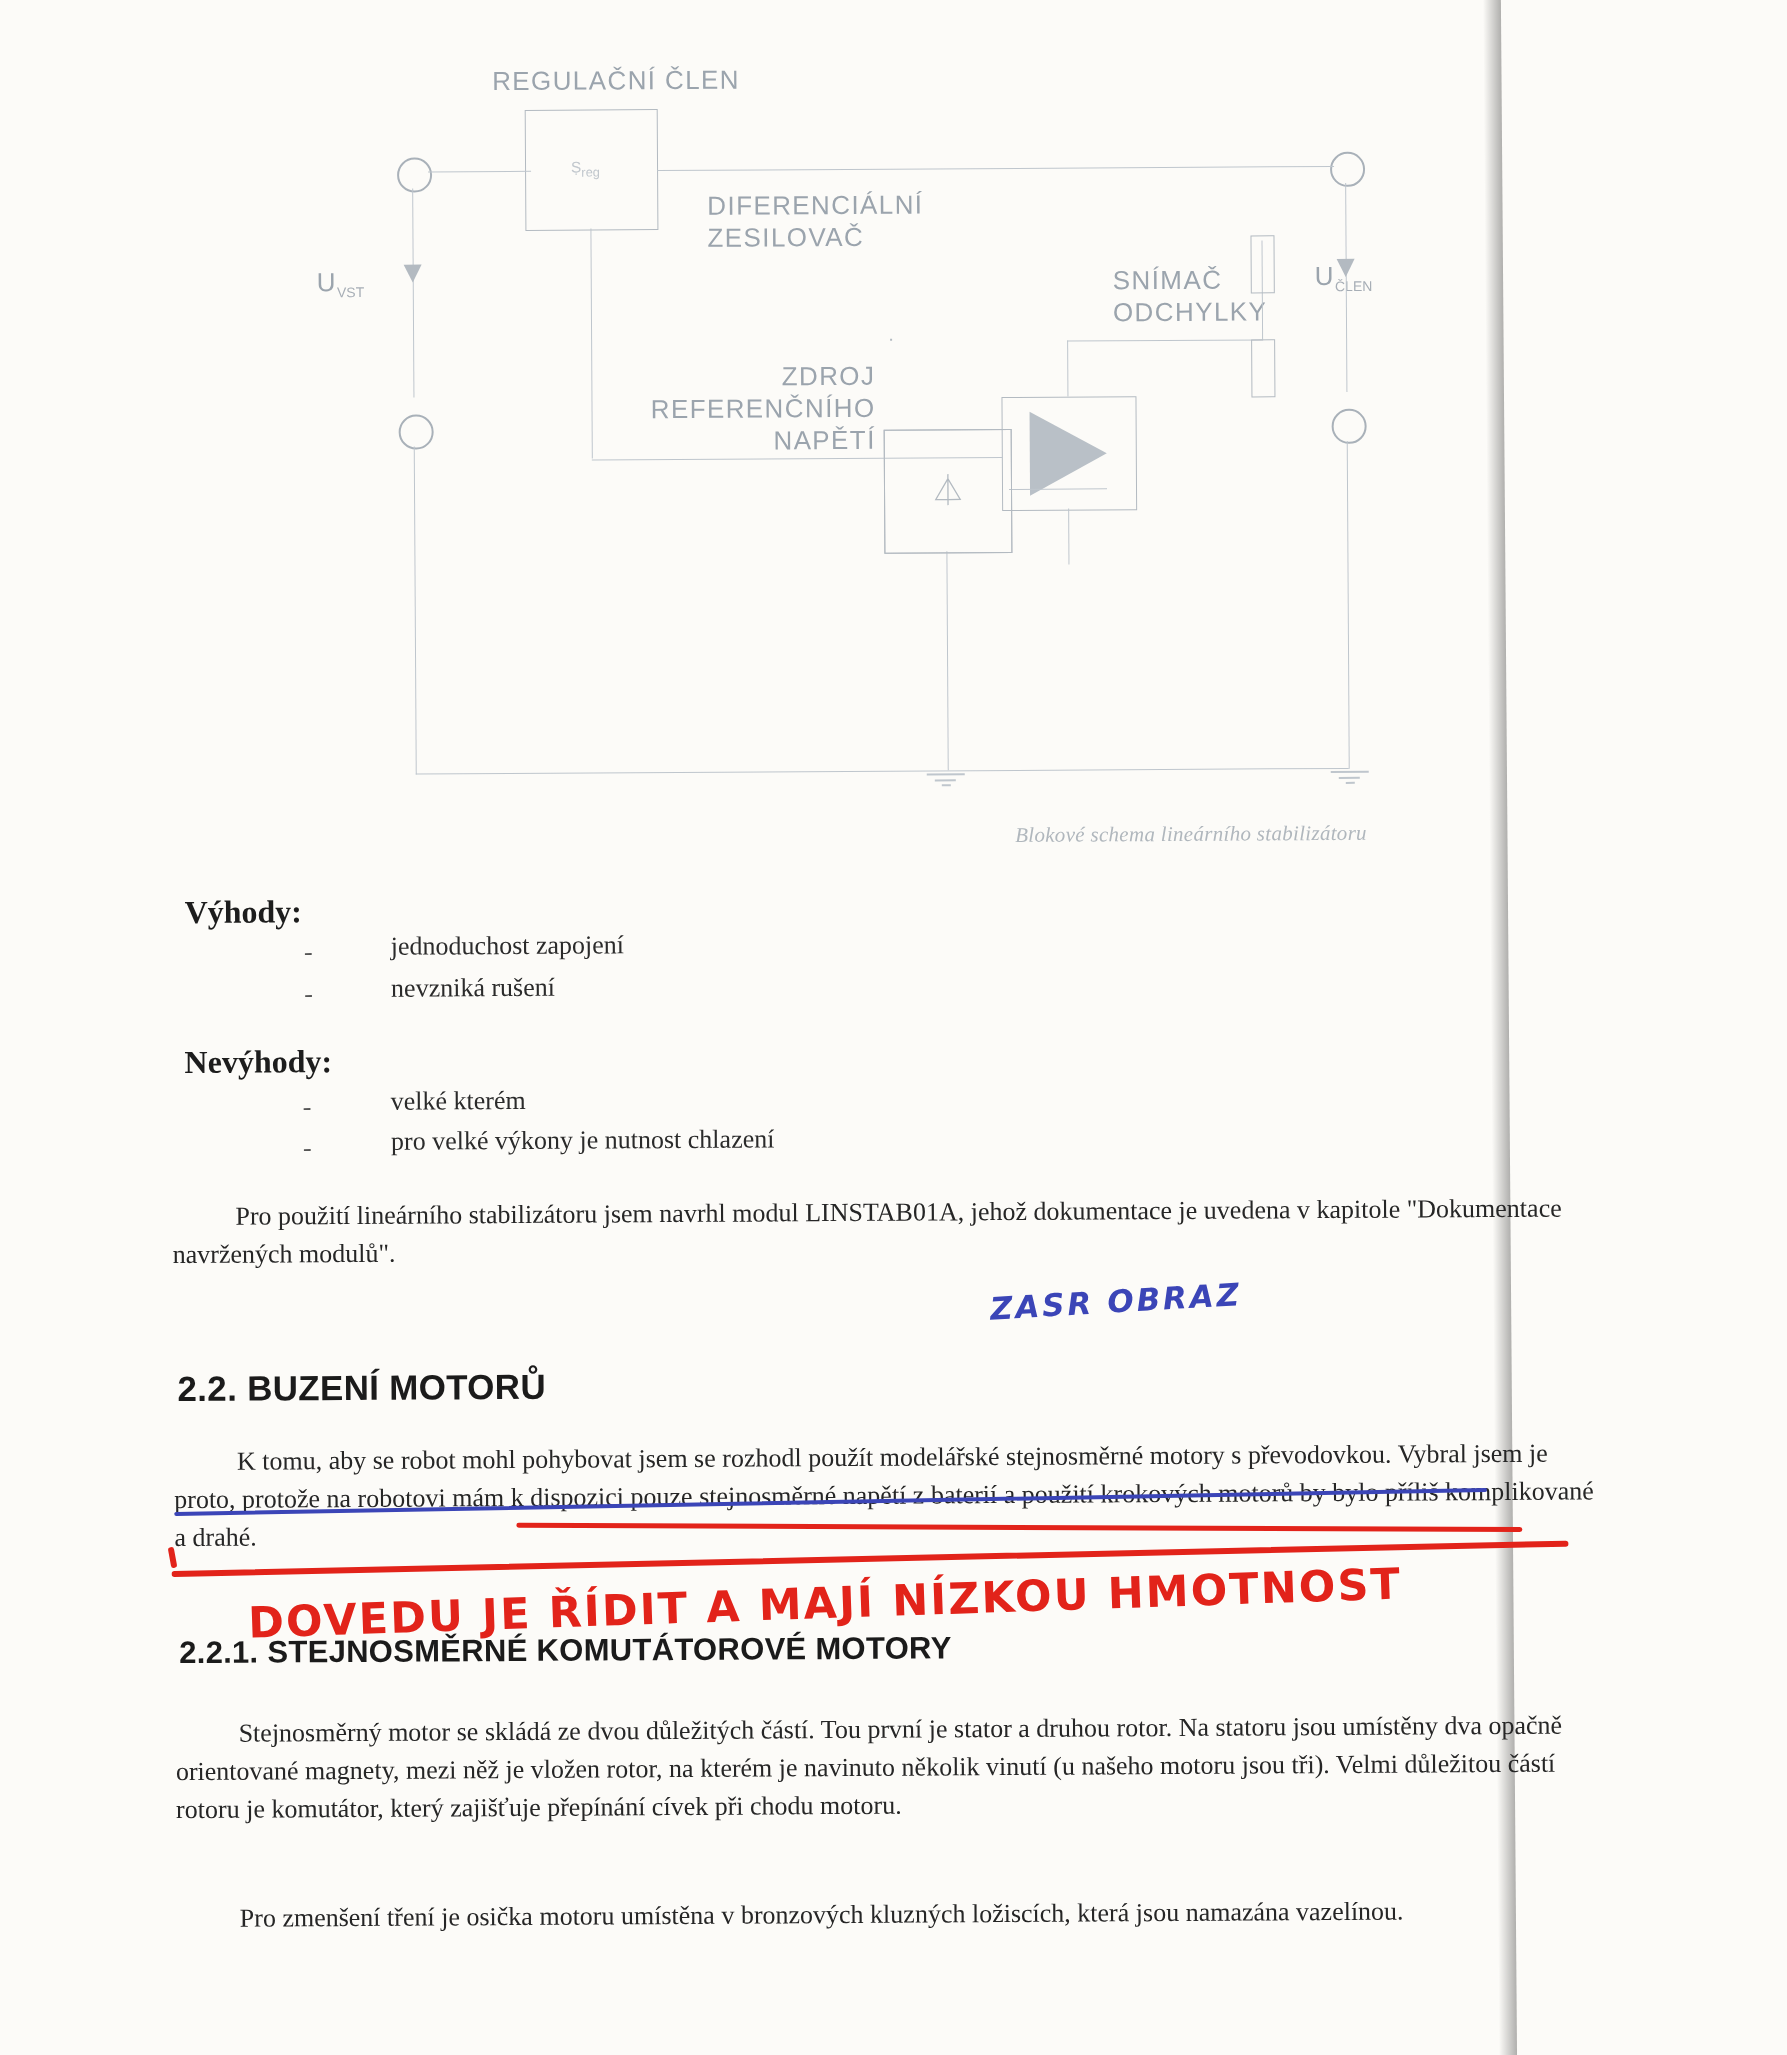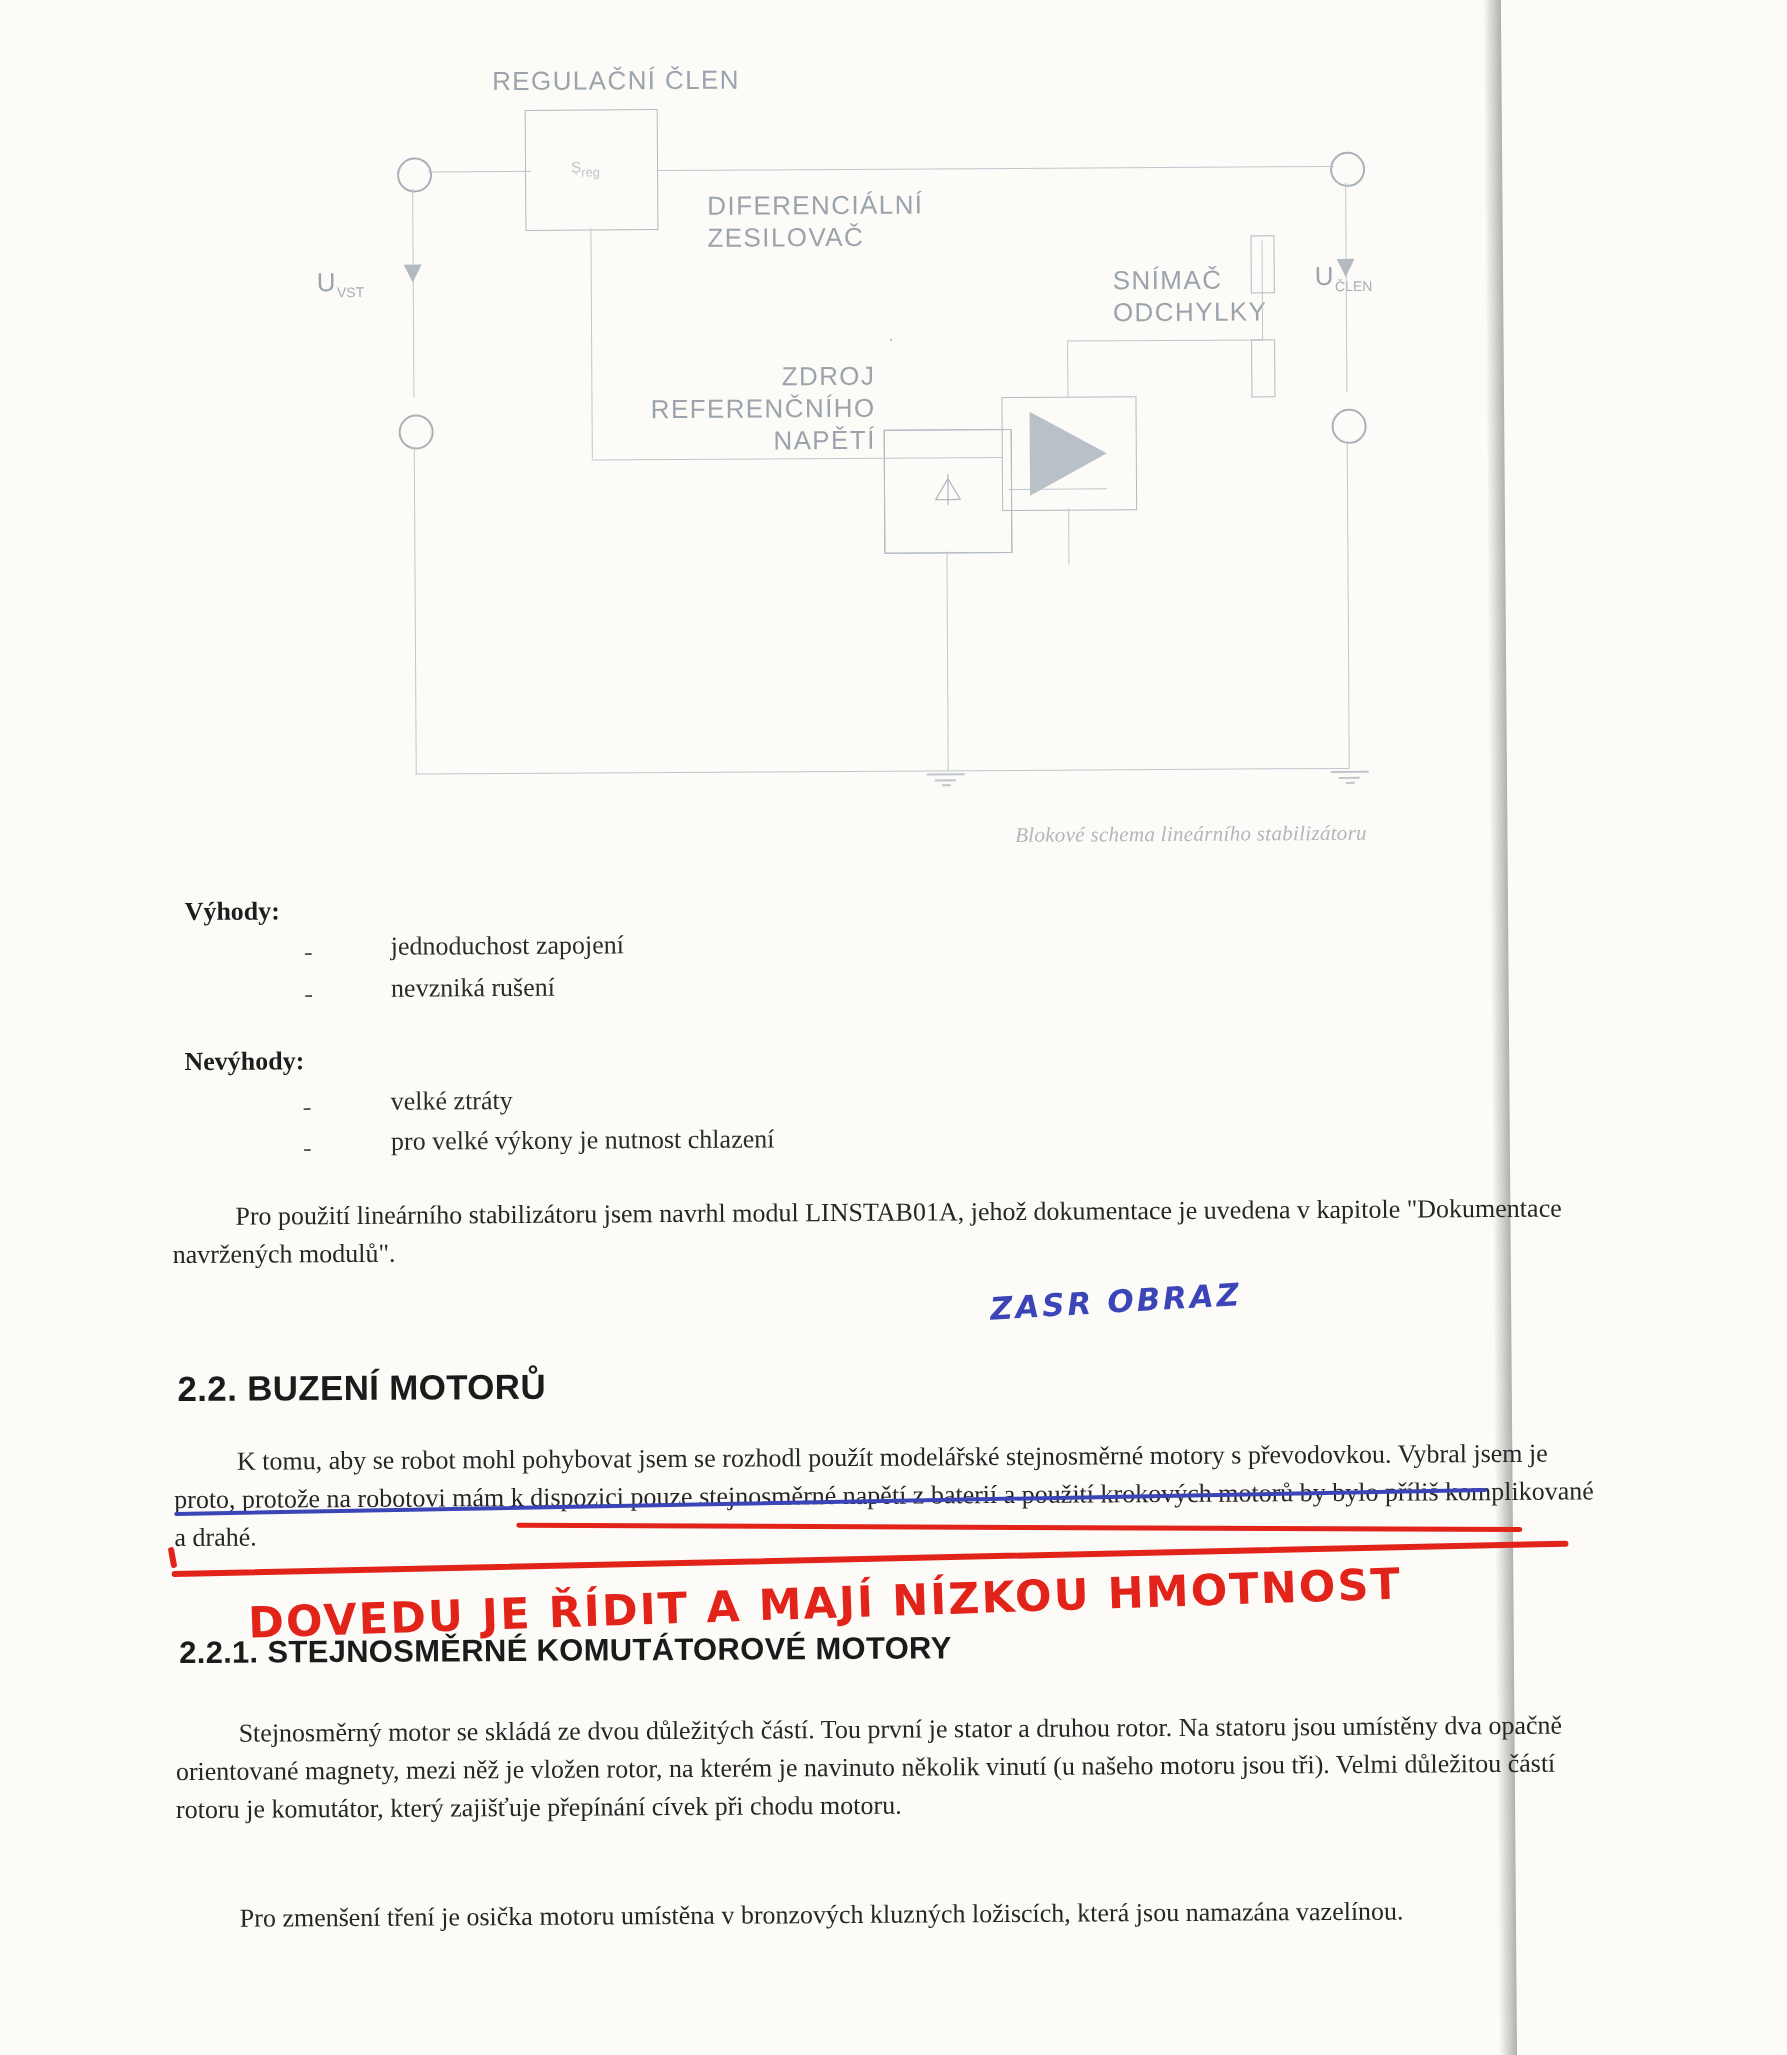--- a/index.html
+++ b/index.html
@@ -152,21 +152,21 @@
     display: flex;
     align-items: center;
     justify-content: center;
   }
 
   
   .doc-text {
     position: absolute;
     font-family: "Liberation Serif", serif;
     color: #2b2b2b;
-    font-size: 26px;
+    font-size: 32px;
     line-height: 36px;
   }
   .doc-bold {
     font-weight: bold;
     color: #1d1d1d;
   }
   .dash-item {
     position: absolute;
     font-family: "Liberation Serif", serif;
     font-size: 26px;
@@ -340,21 +340,21 @@
 
     <div class="dash-mark" style="left:304px; top:934px;">-</div>
     <div class="dash-item" style="left:391px; top:929px;">jednoduchost zapojení</div>
 
     <div class="dash-mark" style="left:304px; top:976px;">-</div>
     <div class="dash-item" style="left:391px; top:971px;">nevzniká rušení</div>
 
     <div class="doc-text doc-bold" style="left:184px; top:1040px;">Nevýhody:</div>
 
     <div class="dash-mark" style="left:302px; top:1089px;">-</div>
-    <div class="dash-item" style="left:390px; top:1084px;">velké ztráty</div>
+    <div class="dash-item" style="left:390px; top:1084px;">velké kterém</div>
 
     <div class="dash-mark" style="left:302px; top:1130px;">-</div>
     <div class="dash-item" style="left:390px; top:1124px;">pro velké výkony je nutnost chlazení</div>
 
     <div class="para" style="left:171px; top:1194px; width:1425px;">
       <span class="indent"></span><span>Pro použití lineárního stabilizátoru jsem navrhl modul LINSTAB01A, jehož dokumentace je uvedena v kapitole "Dokumentace navržených modulů".</span>
     </div>
 
     <div class="handwriting" id="note-zasr-obraz">ZASR OBRAZ</div>
 

